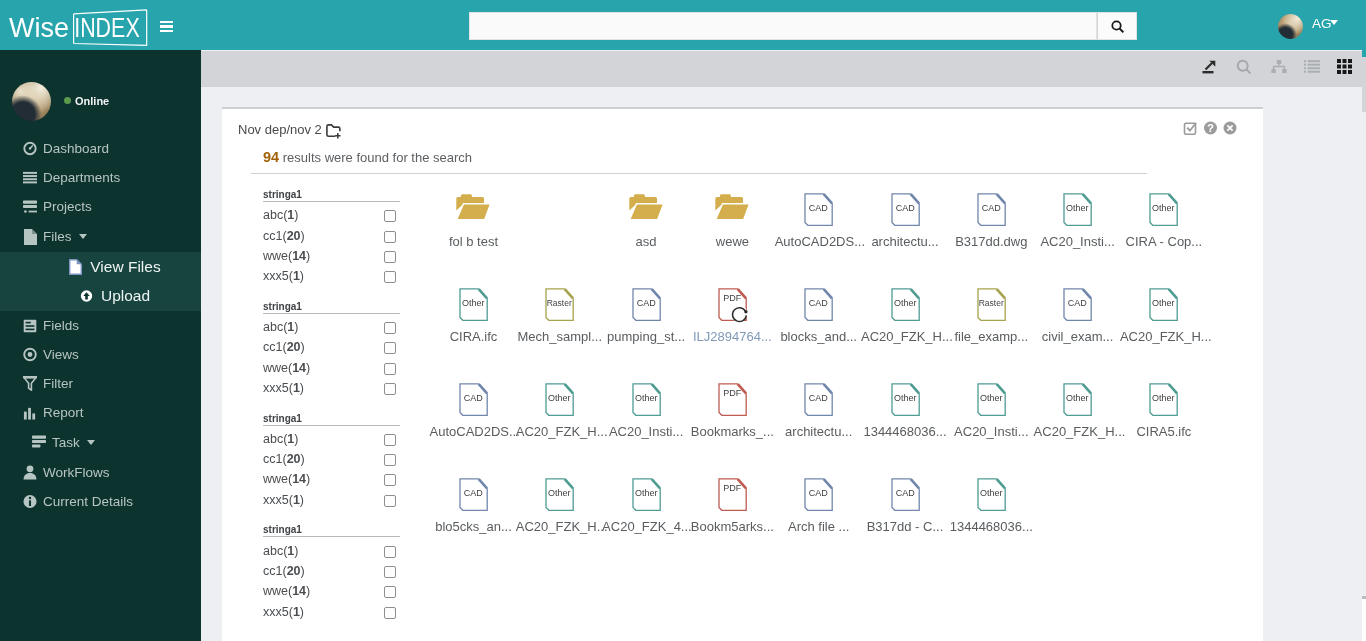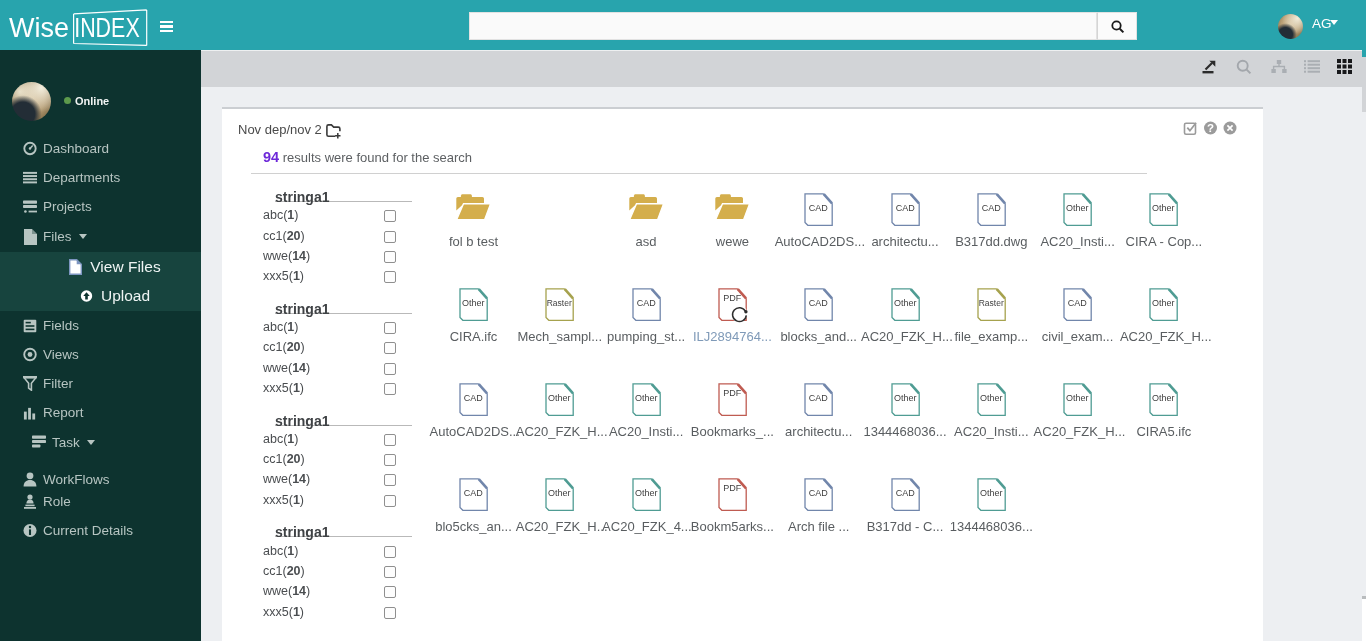--- a/index.html
+++ b/index.html
@@ -39,25 +39,25 @@
 .caret { display:inline-block; margin-left:7px; width:0; height:0; border-left:4.5px solid transparent; border-right:4.5px solid transparent; border-top:5px solid #b7c5c2; }
 
 #toolbar { position:absolute; left:201px; top:50px; width:1160.5px; height:37px; background:#d2d4d7; border-top:1.5px solid #eef0f1; }
 .tbi { position:absolute; top:2.5px; width:26px; height:26px; display:flex; align-items:center; justify-content:center; }
 
 #card { position:absolute; left:222px; top:107px; width:1041px; height:534px; background:#fff; border-top:2px solid #cbced2; }
 #cardtitle { position:absolute; left:16px; top:13px; font-size:13px; color:#4a4a4a; }
 #foldplus { position:absolute; left:104px; top:15px; }
 #cardicons { position:absolute; right:26px; top:11px; }
 #results { position:absolute; left:41px; top:40px; font-size:13px; color:#5d6063; }
-#results b { color:#6d28d9; font-size:14.5px; }
+#results b { color:#a16207; font-size:14.5px; }
 #divider { position:absolute; left:29px; top:64px; width:896px; border-top:1px solid #d0d0d0; }
 
 .fgroup { position:absolute; left:41px; width:133px; }
-.fgroup .fh { width:137px; height:13px; font-size:14px; font-weight:bold; color:#3f4245; border-bottom:1px solid #b9b9b9;margin-left:12px; }
+.fgroup .fh { width:137px; height:13px; font-size:10px; font-weight:bold; color:#3f4245; border-bottom:1px solid #b9b9b9; }
 .fgroup .fi { width:133px; height:20.3px; display:flex; align-items:flex-end; font-size:12.5px; color:#4a4d50; }
 .fgroup .fi .lb { flex:1; }
 .fgroup .fi .cb { width:12px; height:12px; border:1px solid #8f8f8f; border-radius:2px; background:#fdfdfd; }
 .fgroup .fi:first-of-type { margin-top:2.8px; }
 
 .cell { position:absolute; width:88px; text-align:center; }
 .cell .ic { height:36px; display:flex; align-items:flex-start; justify-content:center; }
 .cell .nm { margin-top:5px; font-size:13px; color:#595d60; line-height:15px; white-space:nowrap; }
 .blue .nm { color:#7f9ab8; }
 
@@ -166,34 +166,26 @@
             <rect x="10" y="7.5" width="3" height="6.5" fill="#b7c5c2"></rect>
           </svg>
         </span>Report</li>
     <li style="height:30px;padding-left:9px;"><span class="mi">
           <svg width="15" height="14" viewBox="0 0 15 14">
             <rect x="0" y="0" width="15" height="3.4" rx="0.8" fill="#b7c5c2"></rect>
             <rect x="0" y="4.8" width="15" height="3.4" rx="0.8" fill="#b7c5c2"></rect>
             <rect x="0" y="9.6" width="9" height="3.4" rx="0.8" fill="#b7c5c2"></rect>
           </svg>
         </span>Task<span class="caret"></span></li>
-    <li style="height:30px;align-items:flex-end;"><span class="mi">
+    <li style="height:30px;"><span class="mi">
           <svg width="14" height="15" viewBox="0 0 14 15">
             <circle cx="7" cy="3.8" r="3.4" fill="#b7c5c2"></circle>
             <path d="M0.6,14.6 c0,-4.4 2.6,-6.6 6.4,-6.6 c3.8,0 6.4,2.2 6.4,6.6 z" fill="#b7c5c2"></path>
           </svg>
         </span>WorkFlows</li>
-    <li><span class="mi">
-          <svg width="14" height="15" viewBox="0 0 14 15">
-            <circle cx="7" cy="3" r="2.6" fill="#b7c5c2"></circle>
-            <path d="M3.4,9.5 c0,-2.8 1.6,-4 3.6,-4 c2,0 3.6,1.2 3.6,4 z" fill="#b7c5c2"></path>
-            <rect x="2.4" y="10.6" width="9.2" height="1.6" fill="#b7c5c2"></rect>
-            <rect x="1" y="13" width="12" height="1.8" fill="#b7c5c2"></rect>
-          </svg>
-        </span>Role</li>
     <li><span class="mi">
           <svg width="15" height="15" viewBox="0 0 15 15">
             <circle cx="7.5" cy="7.5" r="7" fill="#b7c5c2"></circle>
             <rect x="6.4" y="6.3" width="2.2" height="6" fill="#0d332f"></rect>
             <circle cx="7.5" cy="3.7" r="1.3" fill="#0d332f"></circle>
           </svg>
         </span>Current Details</li>
   </ul>
 </div>
 

